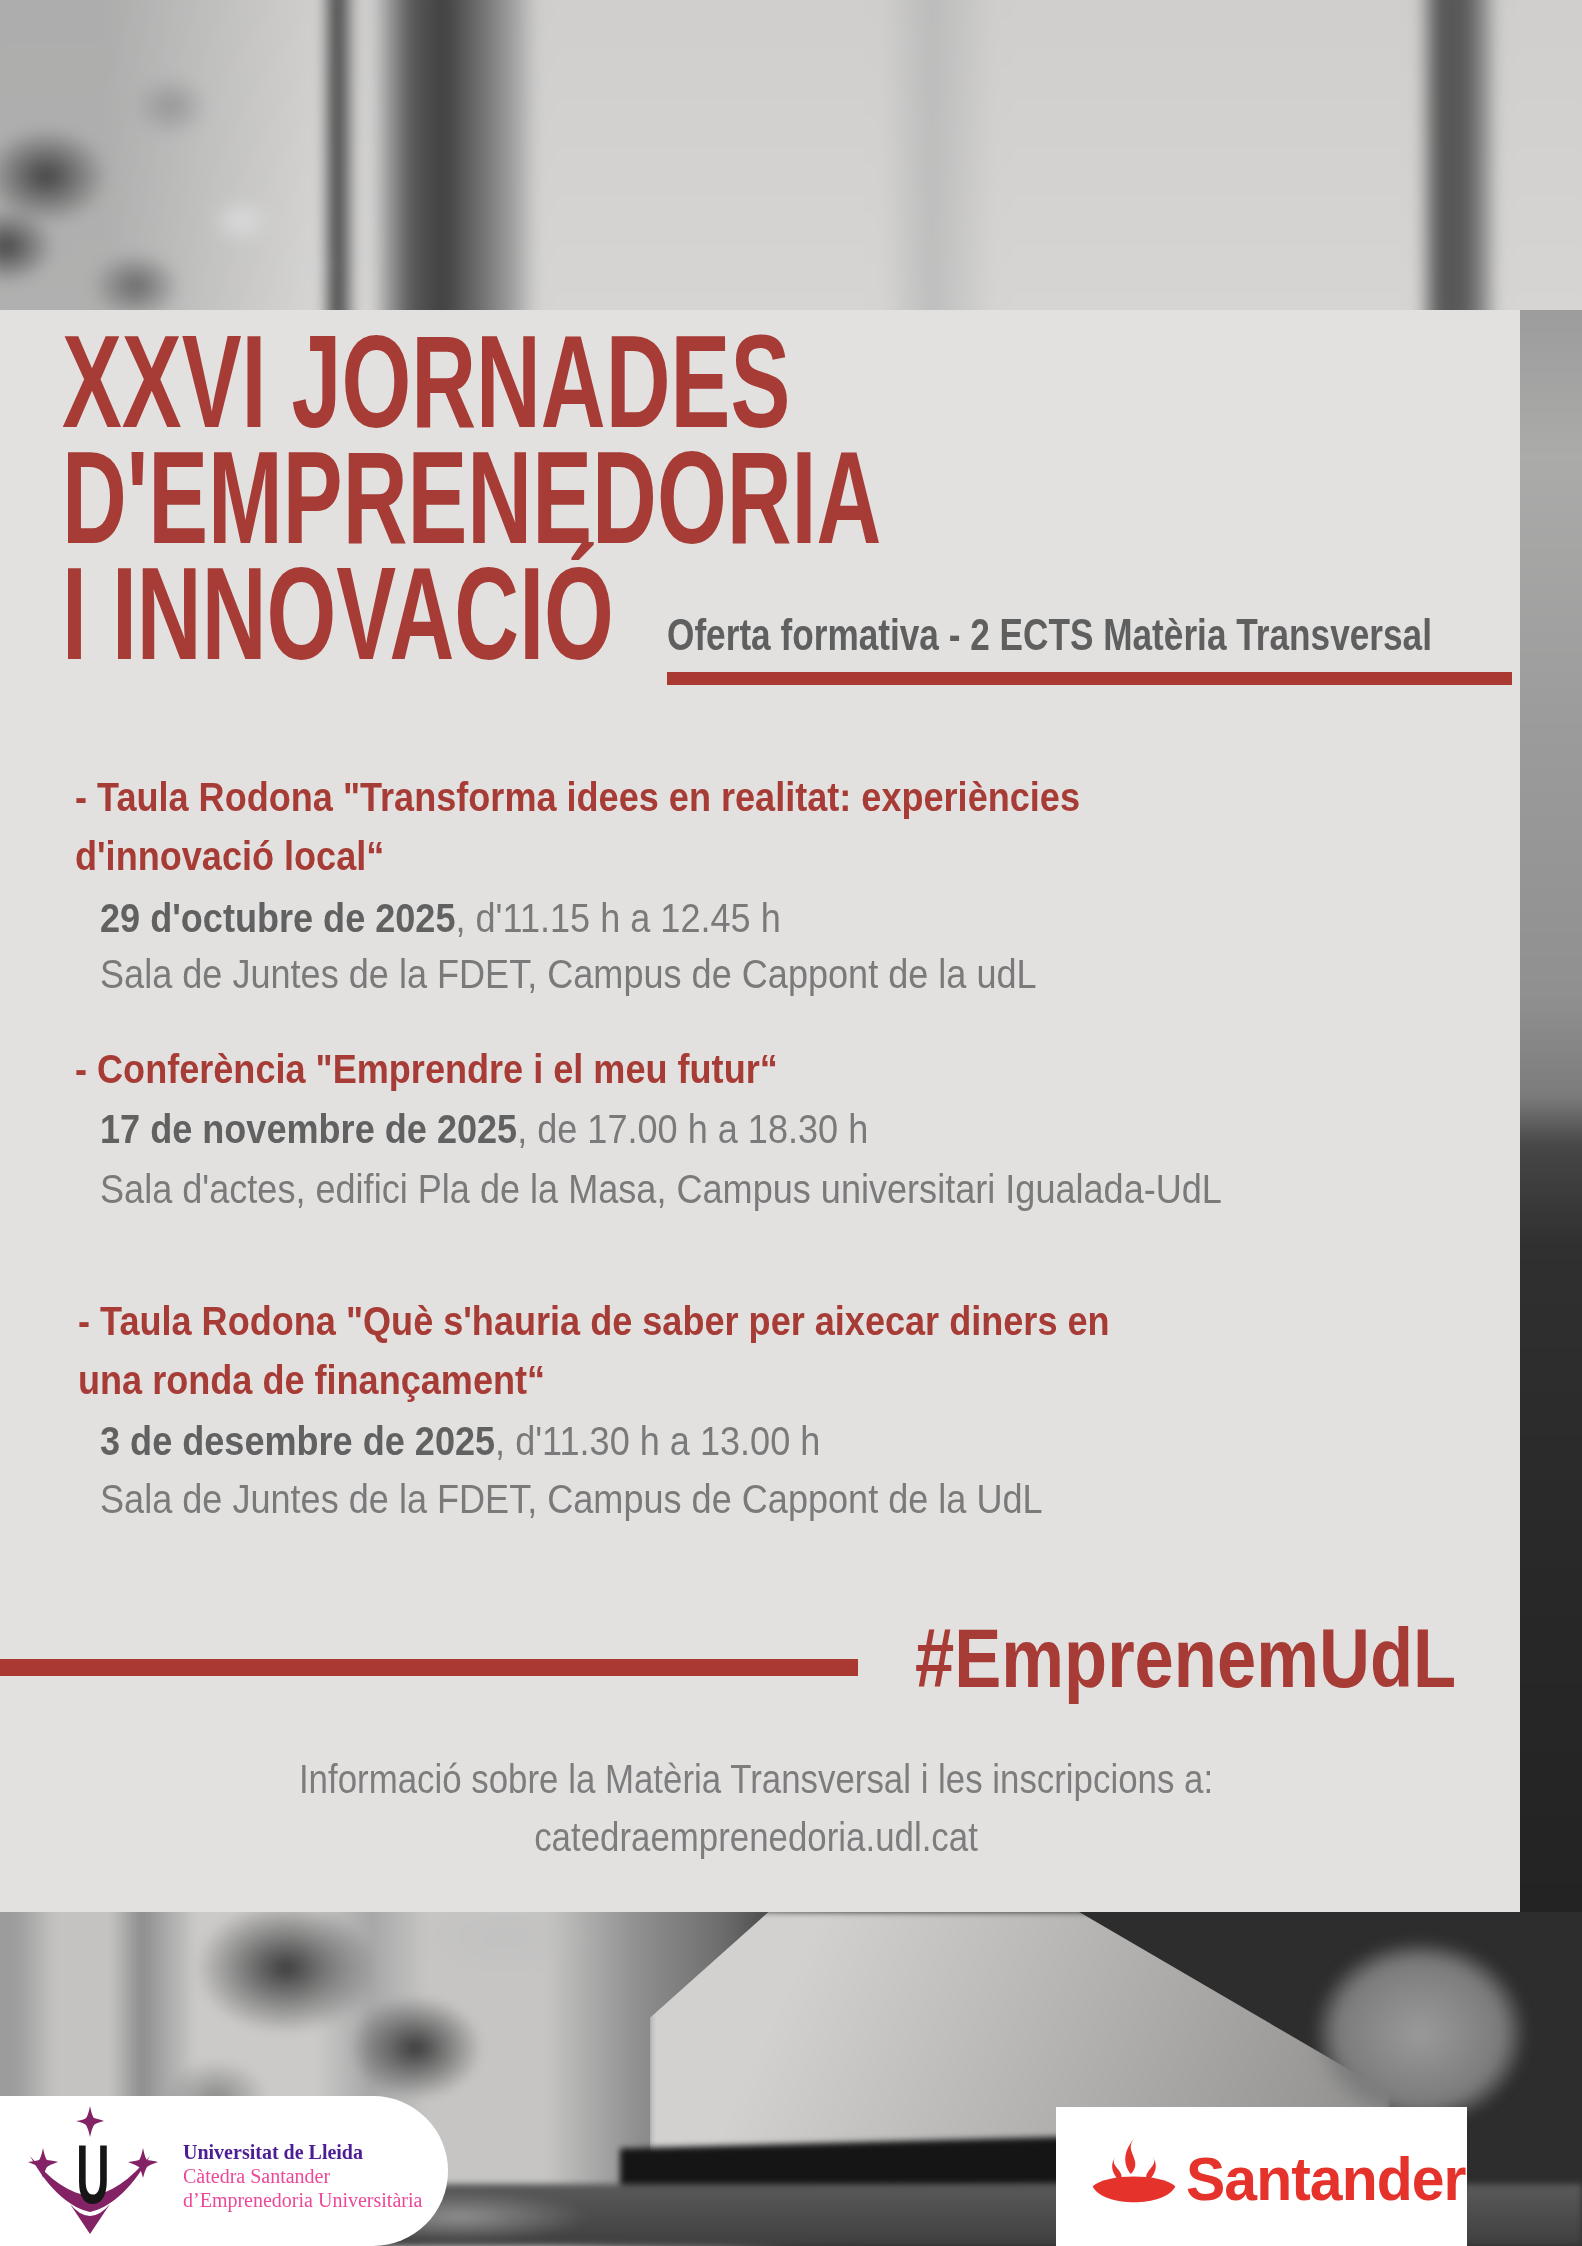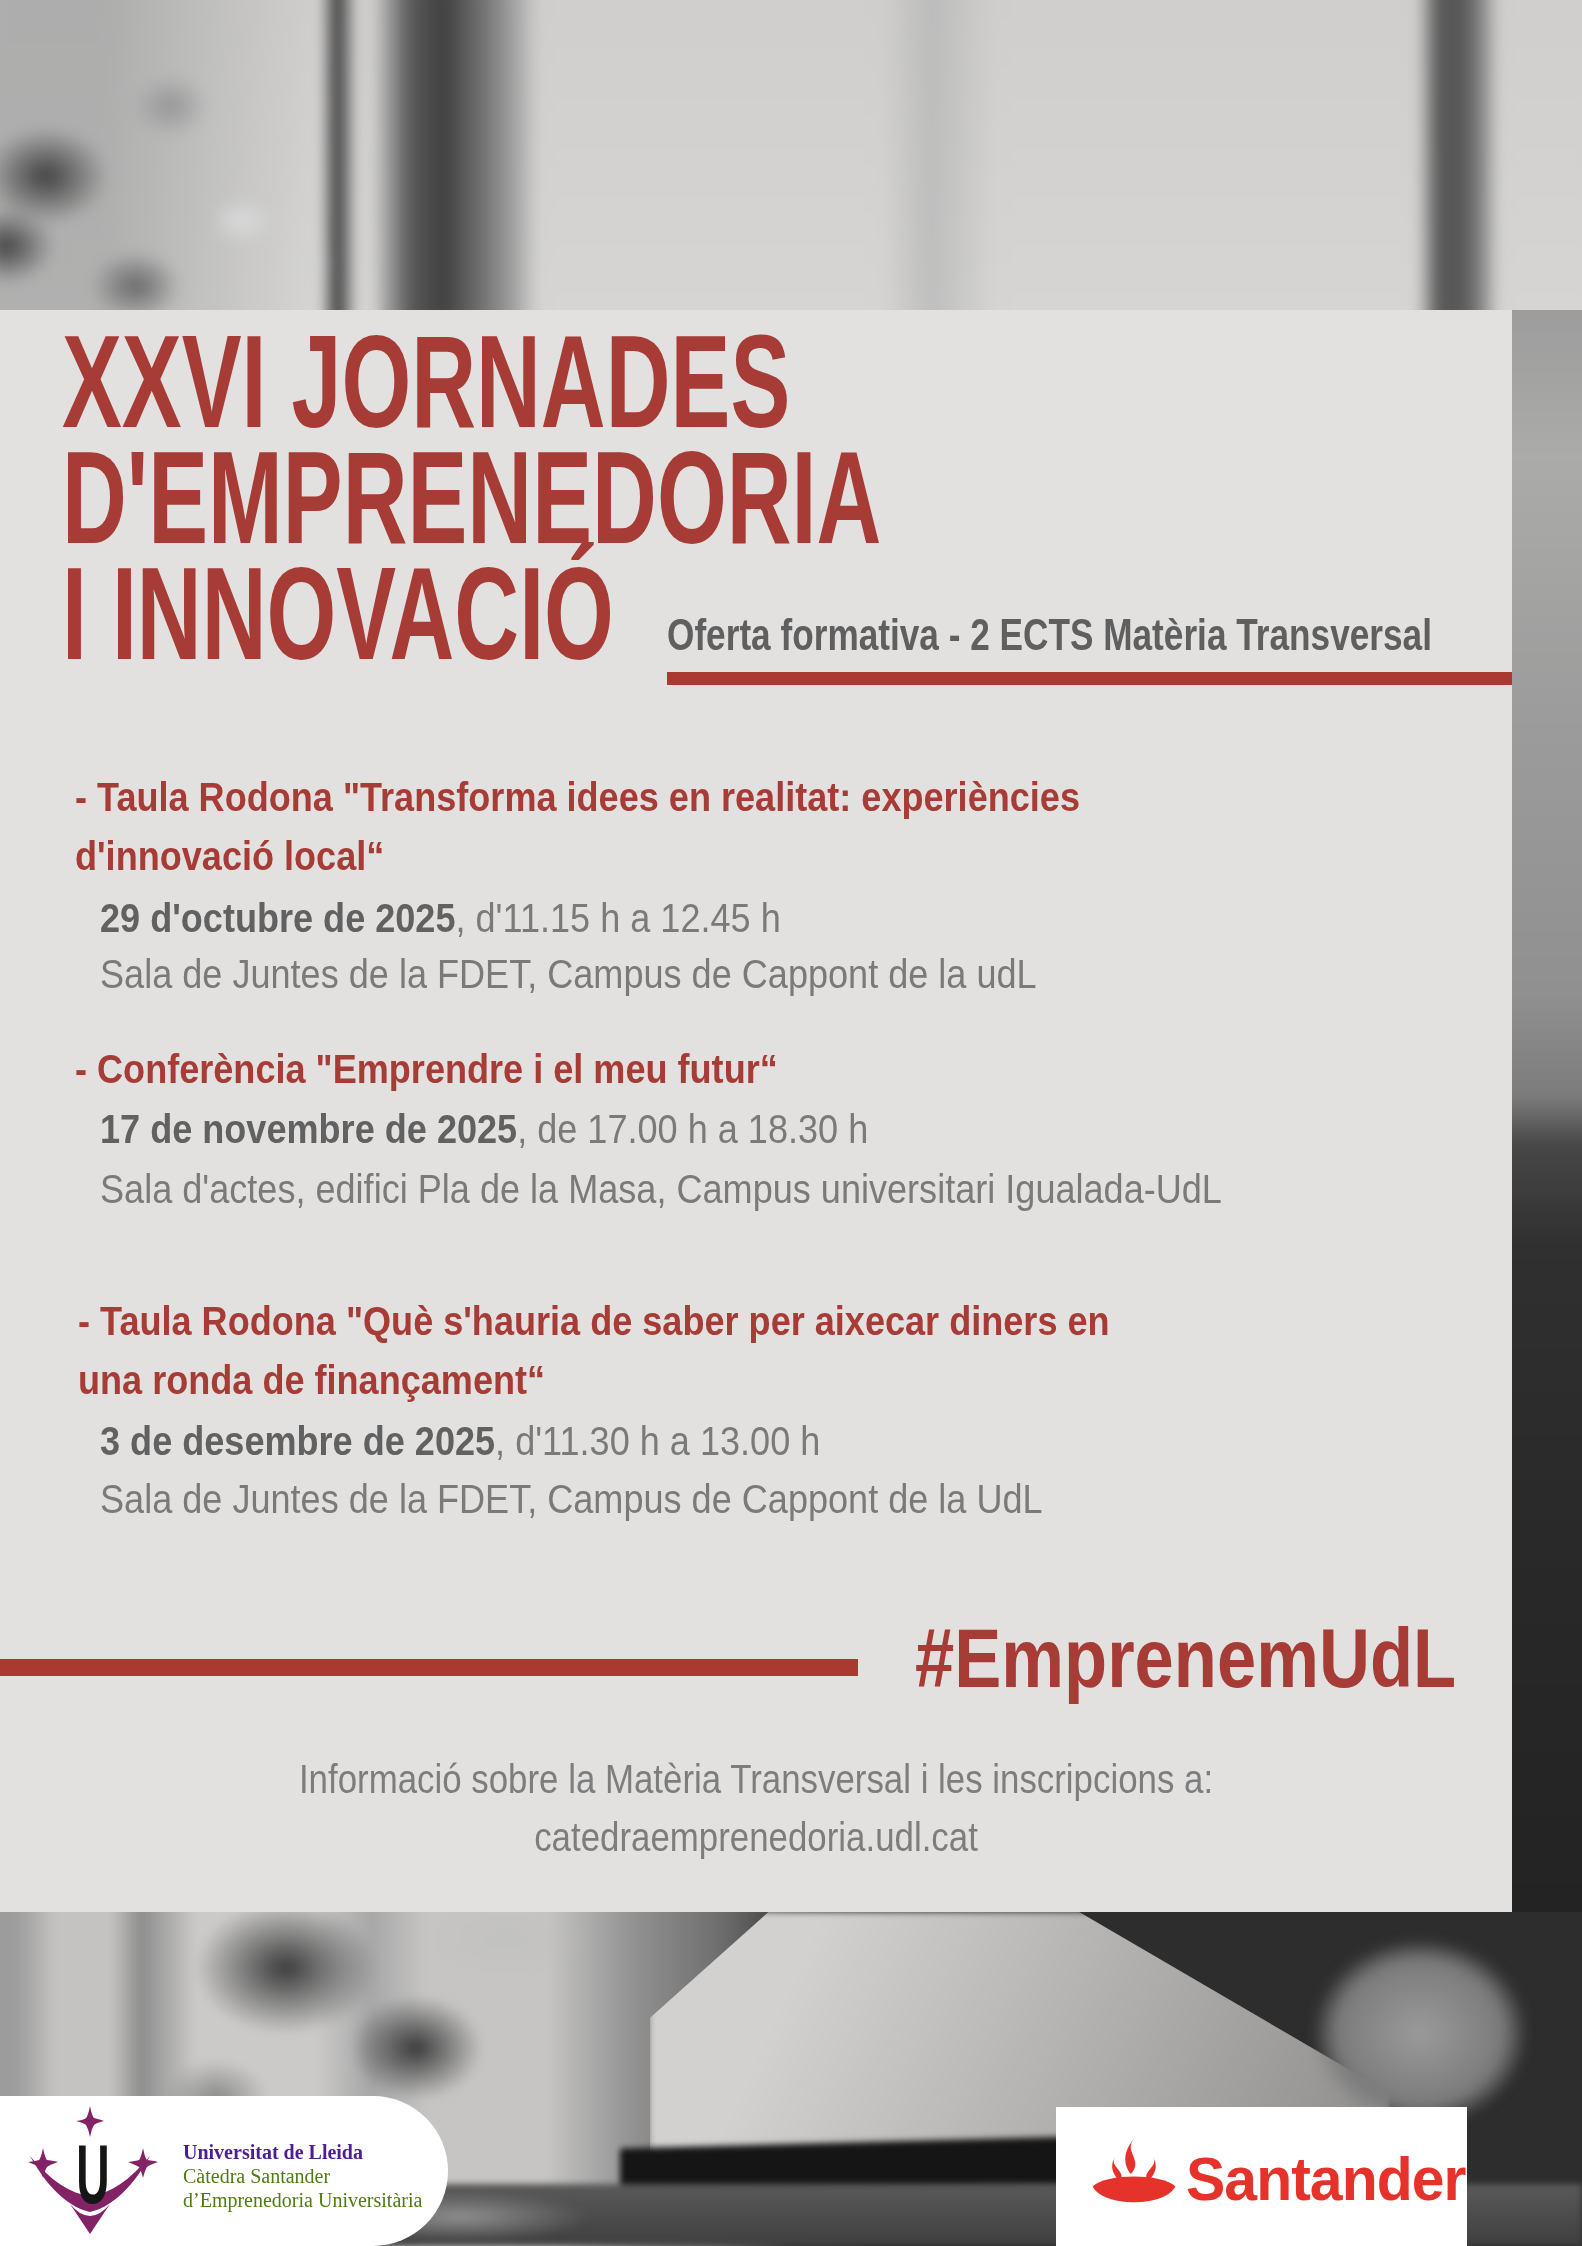--- a/index.html
+++ b/index.html
@@ -46,21 +46,21 @@
   .hand-blob{position:absolute;left:1270px;top:-10px;width:300px;height:262px;
     background:radial-gradient(closest-side,#9a9a9a,#7b7b7b 55%,rgba(0,0,0,0) 72%);filter:blur(6px);}
   .hinge{position:absolute;left:620px;top:226px;width:800px;height:46px;background:#151515;
     transform:skewY(-1.5deg);filter:blur(3px);}
   .desk{position:absolute;left:0;top:272px;width:100%;height:62px;
     background:linear-gradient(180deg,#5a5a5a,#3f3f3f);filter:blur(3px);}
   .desk-glint{position:absolute;left:330px;top:280px;width:260px;height:50px;
     background:radial-gradient(closest-side,rgba(200,200,200,.55),rgba(0,0,0,0));filter:blur(4px);}
 
   
-  #card{left:0;top:310px;width:1512px;height:1602px;background:#e2e1e0;}
+  #card{left:0;top:310px;width:1512px;height:1602px;background:#e2e1e0;padding-left:8px;}
   .pre{white-space:pre-line;}
   #title{left:62px;top:14px;width:2000px;font-size:132px;line-height:116px;font-weight:bold;
     color:#a73c36;letter-spacing:0;transform:scaleX(.68);transform-origin:left top;}
   #subtitle{left:667px;top:300px;width:1200px;font-size:44px;font-weight:bold;color:#5f5f5f;
     transform:scaleX(.80);transform-origin:left top;}
   #bar-right{left:667px;top:362px;width:845px;height:13px;background:#aa3a31;}
   .ev-title{font-size:41px;line-height:59px;font-weight:bold;color:#a73c36;
     transform:scaleX(.88);transform-origin:left top;width:1400px;}
   .ev-date{font-size:41px;color:#7a7a7a;transform:scaleX(.88);transform-origin:left top;width:1400px;}
   .ev-date b{color:#616161;}
@@ -74,21 +74,21 @@
   
   #udl-pill{left:0;top:2096px;width:448px;height:150px;background:#ffffff;
     border-radius:0 76px 76px 0;}
   #udl-mark{left:18px;top:8px;width:150px;height:136px;}
   #udl-mark svg{position:absolute;left:0;top:0;}
   #udl-u{position:absolute;left:0;top:28px;width:150px;text-align:center;font-size:84px;
     font-weight:bold;color:#161616;transform:scaleX(.55);transform-origin:center top;line-height:84px;}
   #udl-text{left:183px;top:44px;width:260px;font-family:"Liberation Serif",serif;font-size:20px;
     line-height:24px;}
   #udl-text .l1{font-weight:bold;color:#4c1d95;}
-  #udl-text .l2,#udl-text .l3{color:#4d7c0f;}
+  #udl-text .l2,#udl-text .l3{color:#ec4899;}
 
   
   #santander-box{left:1056px;top:2107px;width:411px;height:139px;background:#ffffff;}
   #santander-flame{position:absolute;left:32px;top:30px;width:92px;height:80px;}
   #santander-word{position:absolute;left:130px;top:36px;font-size:62px;font-weight:bold;
     color:#e5332c;letter-spacing:-1px;transform:scaleX(.95);transform-origin:left top;}
 </style>
 </head>
 <body>
 

